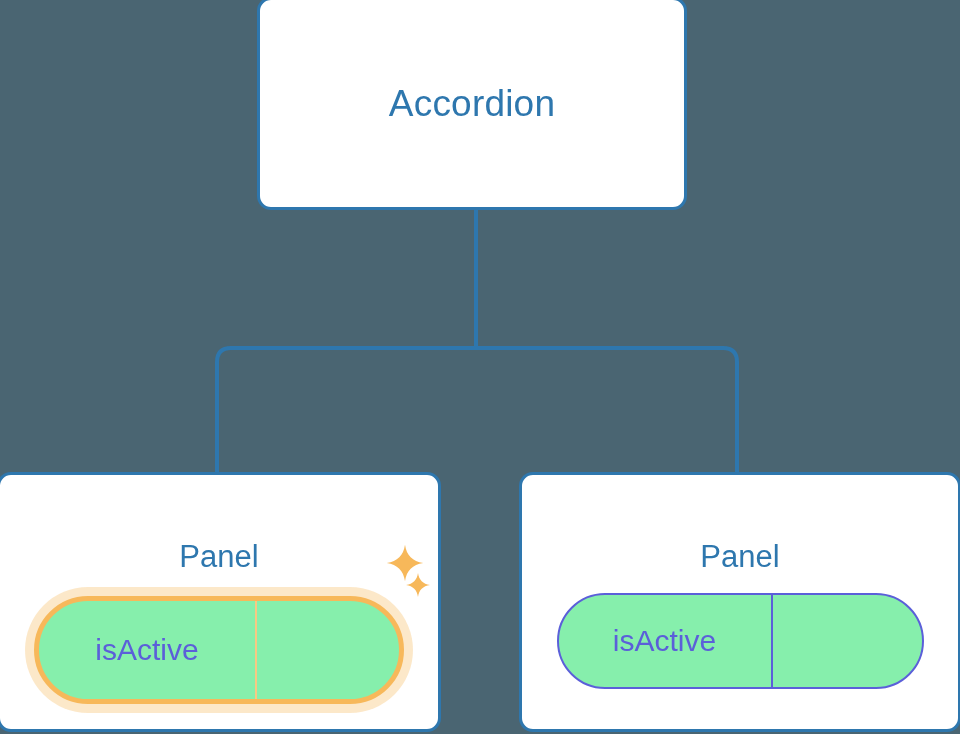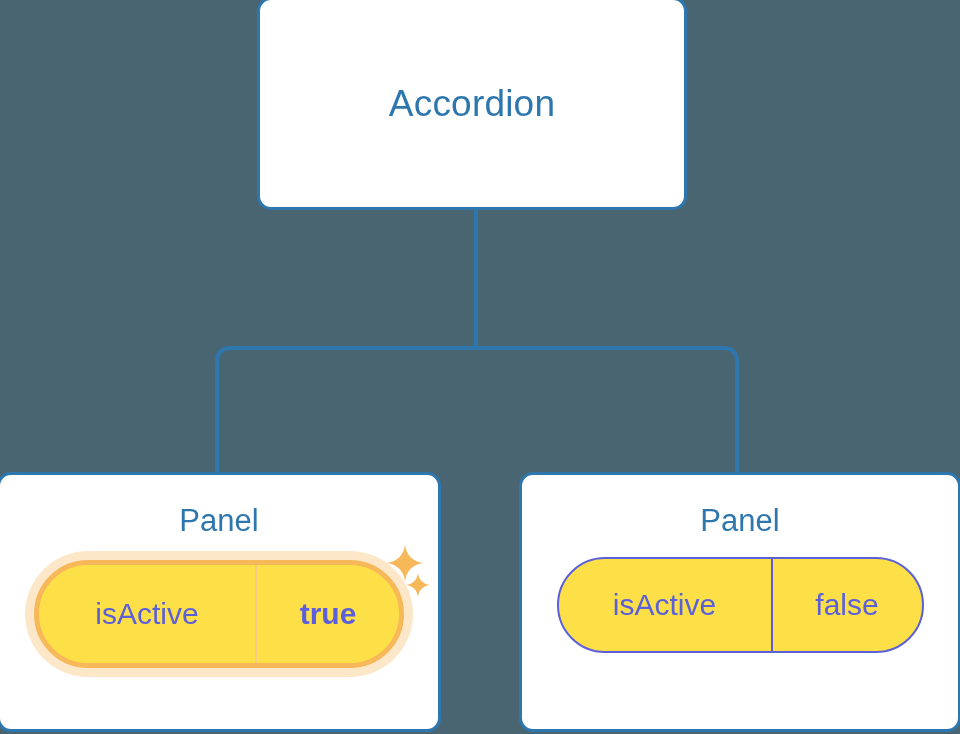--- a/index.html
+++ b/index.html
@@ -76,32 +76,33 @@
     left: 519px;
     top: 472px;
     width: 442px;
     height: 260px;
   }
   .panel-title {
     color: #2e77ae;
     font-size: 31px;
     font-weight: 400;
     line-height: 1;
+    margin-top: 36px;
   }
   #node-panel-left .panel-title { margin-bottom: 24px; }
   #node-panel-right .panel-title { margin-bottom: 21px; }
 
   
   .prop-pill {
     position: relative;
     display: flex;
     align-items: stretch;
     box-sizing: border-box;
     border-radius: 999px;
-    background: #fde047;
+    background: #86efac;
   }
   .pill-cell {
     display: flex;
     align-items: center;
     justify-content: center;
     box-sizing: border-box;
     line-height: 1;
   }
   .pill-key {
     color: #5b5fd9;
@@ -183,32 +184,30 @@
   </svg>
 
   <div class="node-card" id="node-accordion">
     <span class="root-title">Accordion</span>
   </div>
 
   <div class="node-card panel-card" id="node-panel-left">
     <span class="panel-title">Panel</span>
     <div class="prop-pill is-highlighted">
       <span class="pill-cell pill-key">isActive</span>
-      <span class="pill-cell pill-val">true</span>
     </div>
   </div>
 
   <svg class="sparkle" id="sparkle-large" viewBox="0 0 100 100">
     <path d="M50,2 C54,30 70,46 98,50 C70,54 54,70 50,98 C46,70 30,54 2,50 C30,46 46,30 50,2 Z" fill="#f7b85a"></path>
   </svg>
   <svg class="sparkle" id="sparkle-small" viewBox="0 0 100 100">
     <path d="M50,4 C54,31 69,46 96,50 C69,54 54,69 50,96 C46,69 31,54 4,50 C31,46 46,31 50,4 Z" fill="#f7b85a"></path>
   </svg>
 
   <div class="node-card panel-card" id="node-panel-right">
     <span class="panel-title">Panel</span>
     <div class="prop-pill is-plain">
       <span class="pill-cell pill-key">isActive</span>
-      <span class="pill-cell pill-val">false</span>
     </div>
   </div>
 
 </div>
 
 </body></html>

